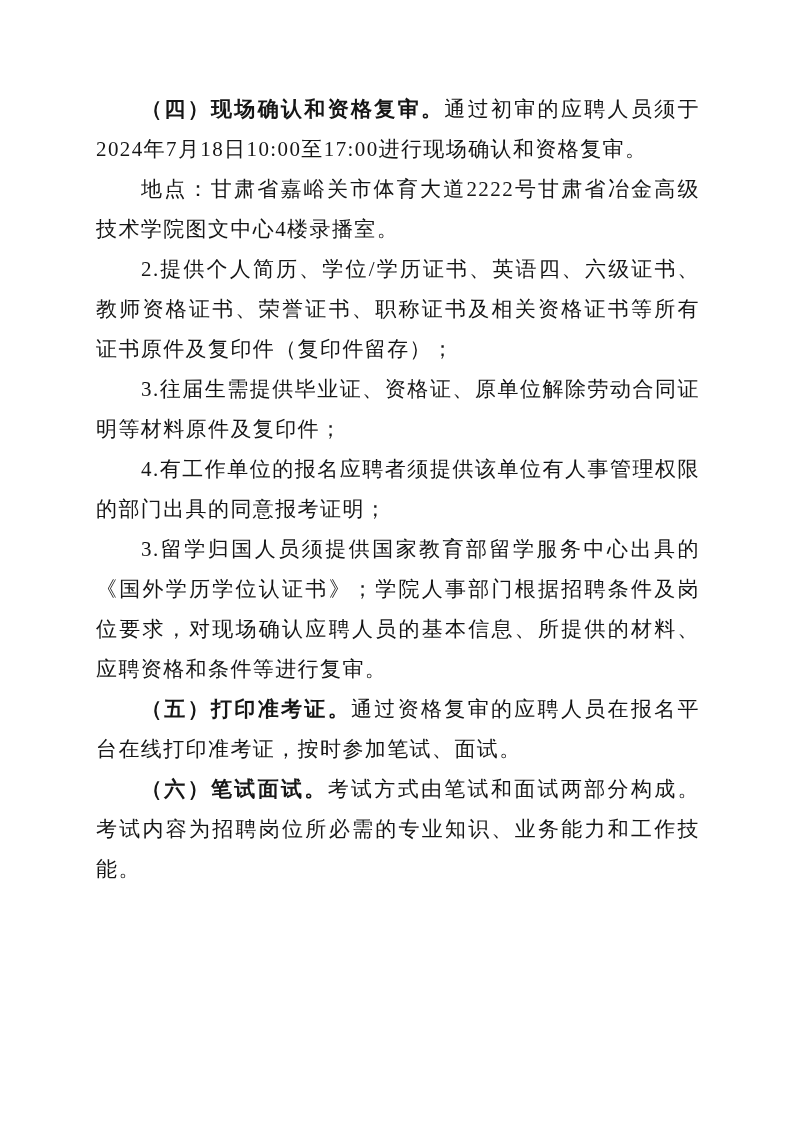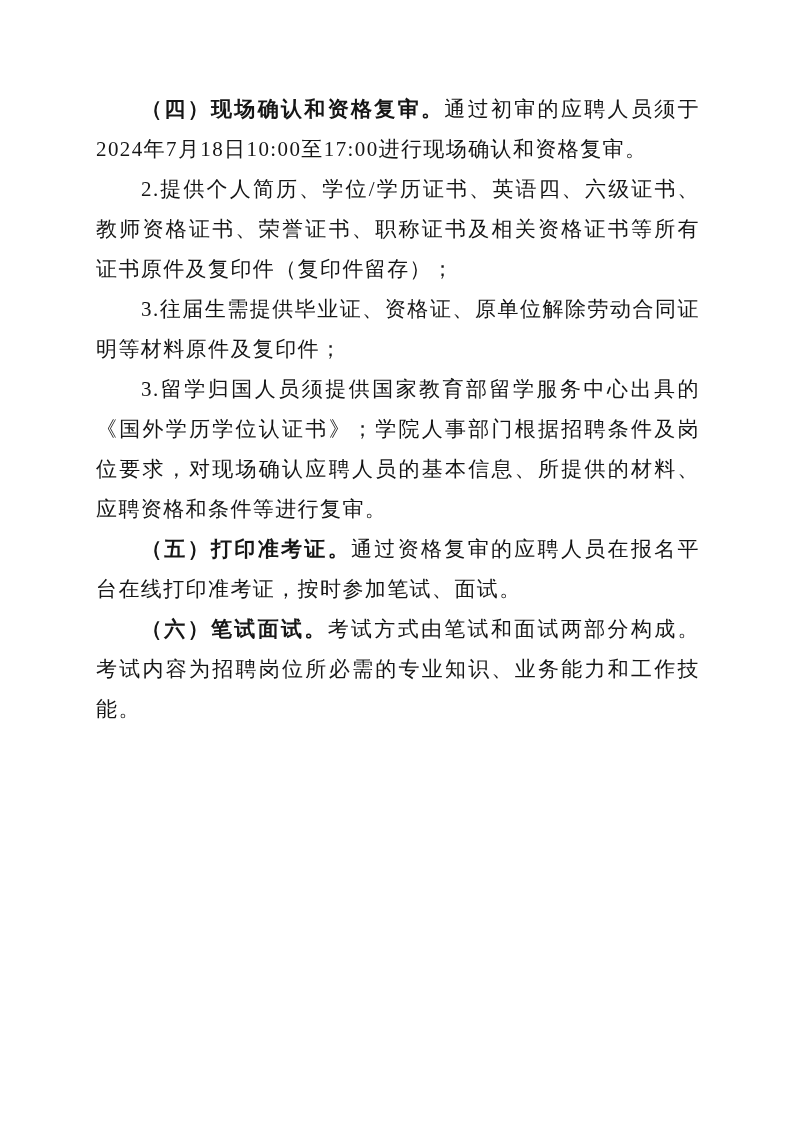--- a/index.html
+++ b/index.html
@@ -33,19 +33,21 @@
   .lead {
     font-weight: 700;
   }
 </style>
 </head>
 <body>
 
 <div class="page">
   <div class="doc">
     <p><span class="lead">（四）现场确认和资格复审。</span><span>通过初审的应聘人员须于2024年7月18日10:00至17:00进行现场确认和资格复审。</span></p>
+    <p><span class="lead"></span><span>地点：甘肃省嘉峪关市体育大道2222号甘肃省冶金高级技术学院图文中心4楼录播室。</span></p>
     <p><span class="lead"></span><span>2.提供个人简历、学位/学历证书、英语四、六级证书、教师资格证书、荣誉证书、职称证书及相关资格证书等所有证书原件及复印件（复印件留存）；</span></p>
     <p><span class="lead"></span><span>3.往届生需提供毕业证、资格证、原单位解除劳动合同证明等材料原件及复印件；</span></p>
+    <p><span class="lead"></span><span>4.有工作单位的报名应聘者须提供该单位有人事管理权限的部门出具的同意报考证明；</span></p>
     <p><span class="lead"></span><span>3.留学归国人员须提供国家教育部留学服务中心出具的《国外学历学位认证书》；学院人事部门根据招聘条件及岗位要求，对现场确认应聘人员的基本信息、所提供的材料、应聘资格和条件等进行复审。</span></p>
     <p><span class="lead">（五）打印准考证。</span><span>通过资格复审的应聘人员在报名平台在线打印准考证，按时参加笔试、面试。</span></p>
     <p><span class="lead">（六）笔试面试。</span><span>考试方式由笔试和面试两部分构成。考试内容为招聘岗位所必需的专业知识、业务能力和工作技能。</span></p>
   </div>
 </div>
 
 </body></html>

